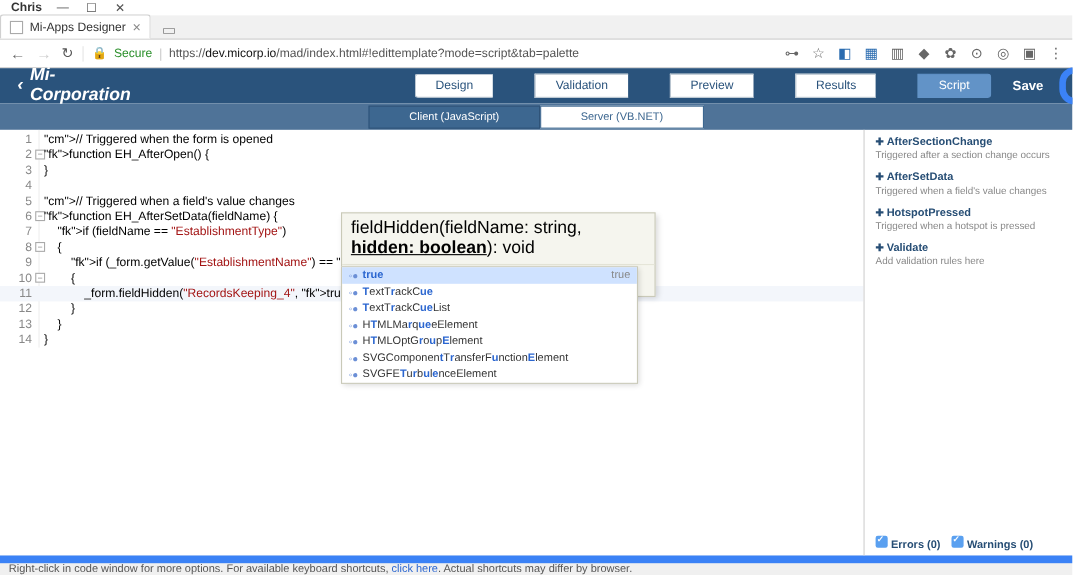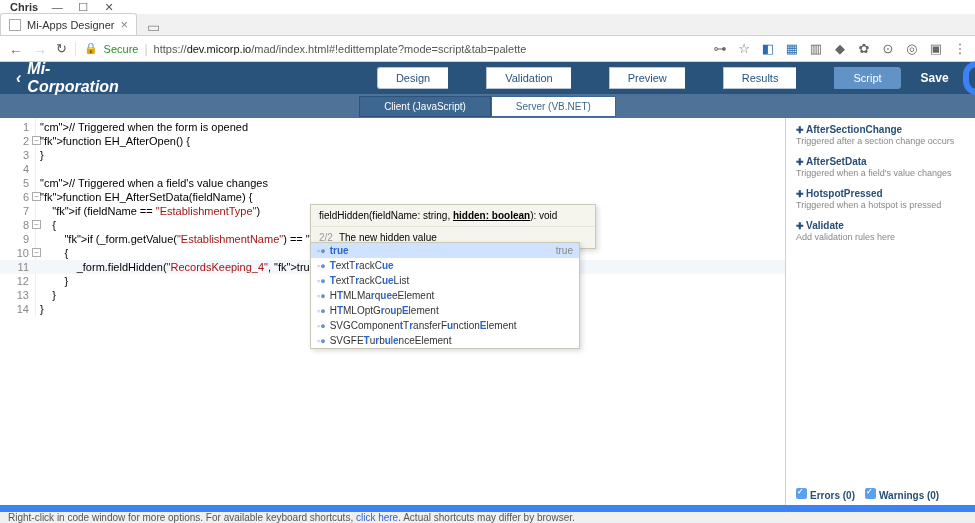--- a/index.html
+++ b/index.html
@@ -34,36 +34,36 @@
   .mtab{ font-size:11px; color:#2a537c; background:#fff; border:1px solid #b9c5d0; padding:4px 18px; cursor:pointer; border-right:none;margin-left:38px;}
   .mtab:last-child{ border-right:1px solid #b9c5d0; border-radius:0 3px 3px 0;}
   .mtab:first-child{ border-radius:3px 0 0 3px;}
   .mtab.active{ background:#6293c7; color:#fff; border-color:#6293c7;}
   .right-actions{ margin-left:auto; display:flex; gap:14px; align-items:center;}
   .save{ color:#fff; font-weight:bold; font-size:12px;text-align:center;}
   .publish{ border:6px solid #3b82f6; color:#fff; font-weight:bold; font-size:12px; padding:4px 22px; border-radius:14px; background:transparent;}
 
   
   .subtabs{ background:#4f7398; height:24px; display:flex; justify-content:center; align-items:center;}
-  .stab{ font-size:10px; padding:4px 24px; border:1px solid #3d6790; cursor:pointer;}
+  .stab{ font-size:10px; padding:4px 36px; border:1px solid #3d6790; cursor:pointer;}
   .stab.active{ background:#3d6790; color:#fff; border-color:#2f5378;}
   .stab.inactive{ background:#fff; color:#3d6790;}
 
   
   .main{ display:flex; height:calc(523px - 14px - 22px - 26px - 32px - 24px - 18px); }
   .editor{ flex:1; position:relative; font-family:"Consolas","Courier New",monospace; font-size:11px; overflow:hidden;}
   .gutter{ width:36px; background:#fff; border-right:1px solid #eee; padding-top:2px;}
   .gline{ text-align:right; padding-right:6px; color:#888; height:14px; line-height:14px; position:relative;}
   .fold{ position:absolute; right:-6px; top:2px; width:9px; height:9px; border:1px solid #aaa; font-size:8px; line-height:7px; text-align:center; color:#888; background:#fff;}
   .code{ position:absolute; left:40px; top:2px; }
   .cline{ height:14px; line-height:14px; white-space:pre;}
   .st{ color:#a31515;}
 
   
-  .sig{ position:absolute; left:310px; top:86px; width:286px; background:#f5f5ee; border:1px solid #c9c9b8; box-shadow:2px 2px 5px rgba(0,0,0,0.15); font-size:10px;}
+  .sig{ position:absolute; left:310px; top:75px; width:286px; background:#f5f5ee; border:1px solid #c9c9b8; box-shadow:2px 2px 5px rgba(0,0,0,0.15); font-size:16px;}
   .sig .row1{ padding:5px 8px; border-bottom:1px solid #e5e5d8;}
   .sig .und{ text-decoration:underline; font-weight:bold;}
   .sig .row2{ padding:5px 8px; display:flex;}
   .sig .cnt{ color:#999; margin-right:6px;}
 
   
   .ac{ position:absolute; left:310px; top:124px; width:270px; background:#fff; border:1px solid #c9c9b8; box-shadow:2px 2px 5px rgba(0,0,0,0.15); font-size:10px;}
   .ac .item{ padding:2px 6px; display:flex; align-items:center; gap:4px;}
   .ac .item.sel{ background:#cfe2ff;}
   .ac .bullet{ color:#6b8fd6; font-size:9px;}

